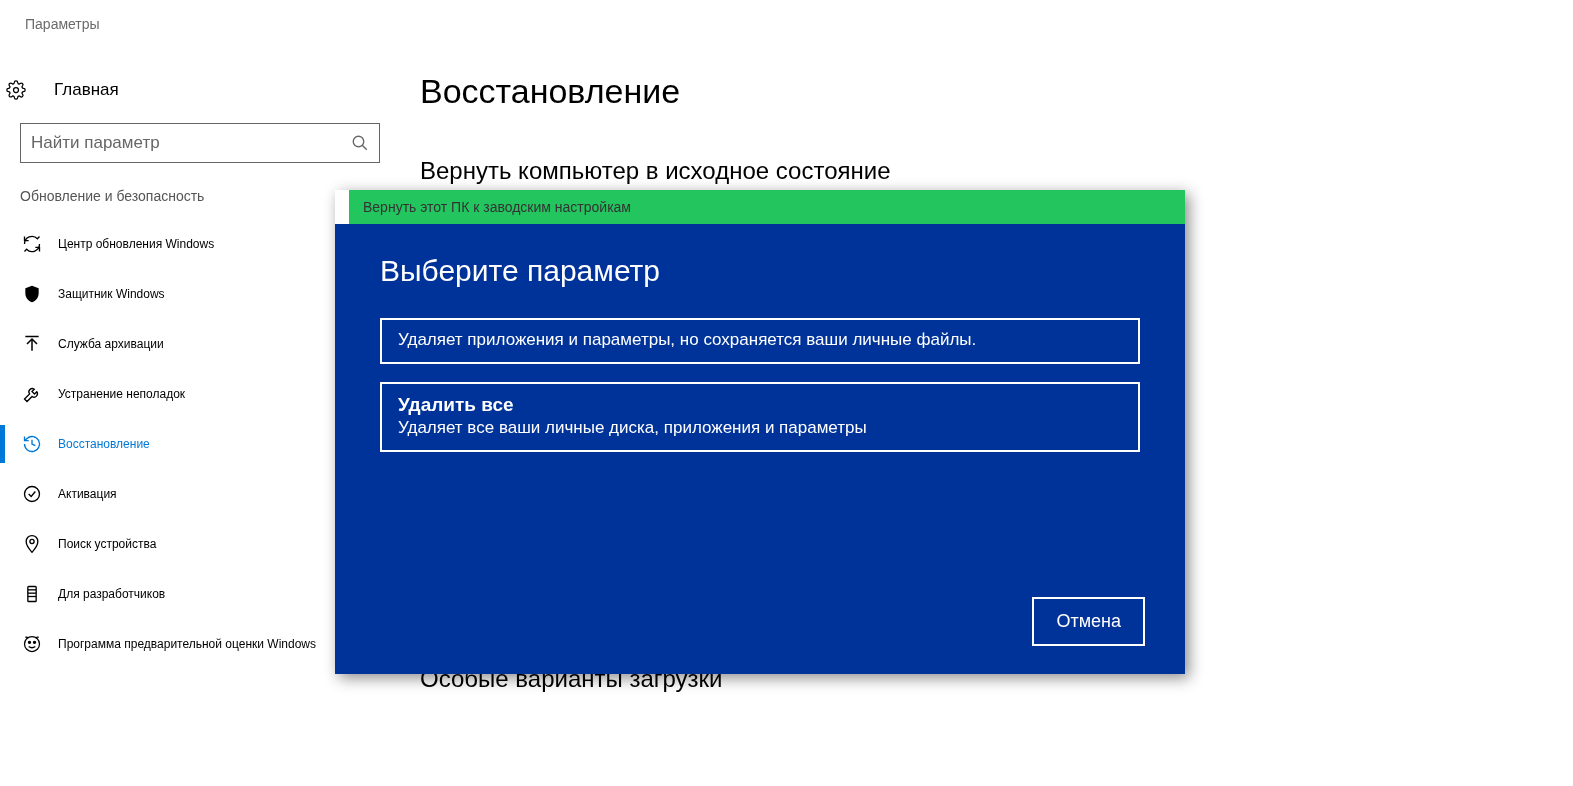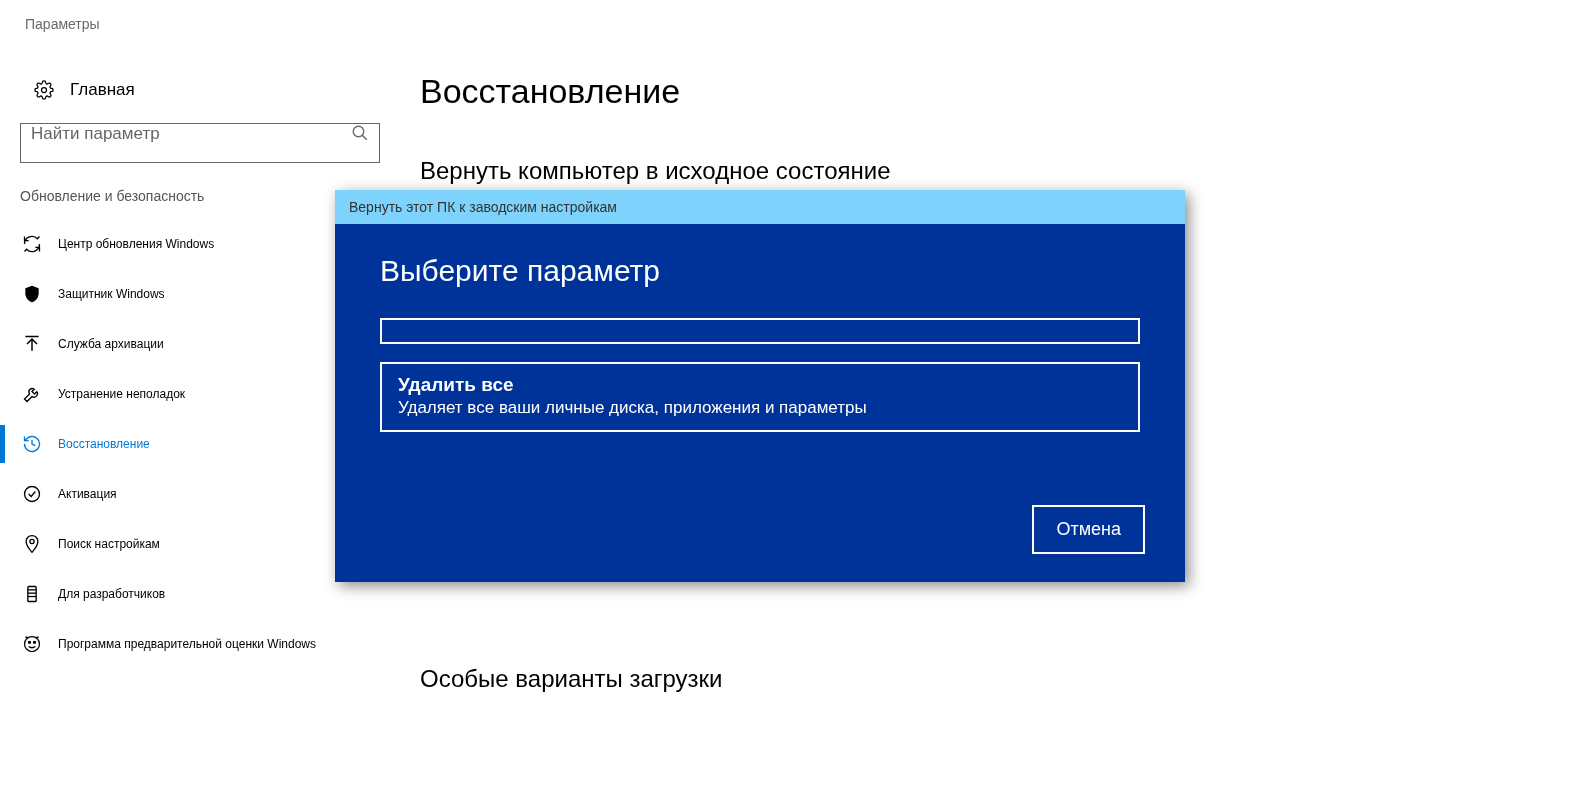--- a/index.html
+++ b/index.html
@@ -22,31 +22,32 @@
     display: flex;
     margin-top: 40px;
   }
   .sidebar {
     width: 400px;
     flex-shrink: 0;
   }
   .home-row {
     display: flex;
     align-items: center;
-    padding: 8px 32px;
+    padding: 8px 4px;
     font-size: 17px;
     cursor: pointer;
+    gap: 12px;
   }
   .home-row .icon { width: 24px; display:flex; align-items:center; justify-content:center; margin-right:14px;}
   .search-box {
     margin: 15px 20px 25px 20px;
     border: 1px solid #666;
     height: 40px;
     display: flex;
-    align-items: flex-start;
+    align-items: center;
     padding: 0 10px;
     font-size: 17px;
     color: #666;
     justify-content: space-between;
   }
   .search-box input {
     border: none;
     outline: none;
     font-size: 17px;
     color: #333;
@@ -106,31 +107,32 @@
   .dialog {
     position: absolute;
     left: 335px;
     top: 190px;
     width: 850px;
     background: #fff;
     box-shadow: 4px 4px 14px rgba(0,0,0,0.45);
     z-index: 100;
   }
   .dialog-titlebar {
-    background: #7dd3fc;
+    background: #22c55e;
     padding: 9px 14px;
     font-size: 14px;
     color: #333;
     border-bottom: 0;
+    margin-left: 14px;
   }
   .dialog-body {
     background: #003399;
     color: #fff;
     padding: 30px 45px 30px 45px;
-    height: 358px;
+    height: 450px;
     position: relative;
   }
   .dialog-body h2 {
     font-size: 30px;
     font-weight: 400;
     margin-bottom: 30px;
     color: #fff;
   }
   .option {
     border: 2px solid #fff;
@@ -251,21 +253,21 @@
       <span class="label">Активация</span>
     </div>
 
     <div class="nav-item">
       <span class="icon">
         <svg width="20" height="20" viewBox="0 0 24 24" fill="none" stroke="#000" stroke-width="1.6">
             <path d="M12 2 C8 2 5 5 5 9 c0 5 7 13 7 13 s7-8 7-13 C19 5 16 2 12 2z"></path>
             <circle cx="12" cy="9" r="2.5"></circle>
           </svg>
       </span>
-      <span class="label">Поиск настройкам</span>
+      <span class="label">Поиск устройства</span>
     </div>
 
     <div class="nav-item">
       <span class="icon">
         <svg width="20" height="20" viewBox="0 0 24 24" fill="none" stroke="#000" stroke-width="1.6">
             <rect x="7" y="3" width="10" height="18" rx="1"></rect>
             <line x1="7" y1="7" x2="17" y2="7"></line>
             <line x1="7" y1="11" x2="17" y2="11"></line>
             <line x1="7" y1="15" x2="17" y2="15"></line>
           </svg>
@@ -297,20 +299,21 @@
     </div>
   </div>
 </div>
 
 <div class="dialog">
   <div class="dialog-titlebar">Вернуть этот ПК к заводским настройкам</div>
   <div class="dialog-body">
     <h2>Выберите параметр</h2>
 
     <div class="option">
+      <div class="option-desc">Удаляет приложения и параметры, но сохраняется ваши личные файлы.</div>
     </div>
 
     <div class="option">
       <div class="option-title">Удалить все</div>
       <div class="option-desc">Удаляет все ваши личные диска, приложения и параметры</div>
     </div>
 
     <button class="cancel-btn">Отмена</button>
   </div>
 </div>

